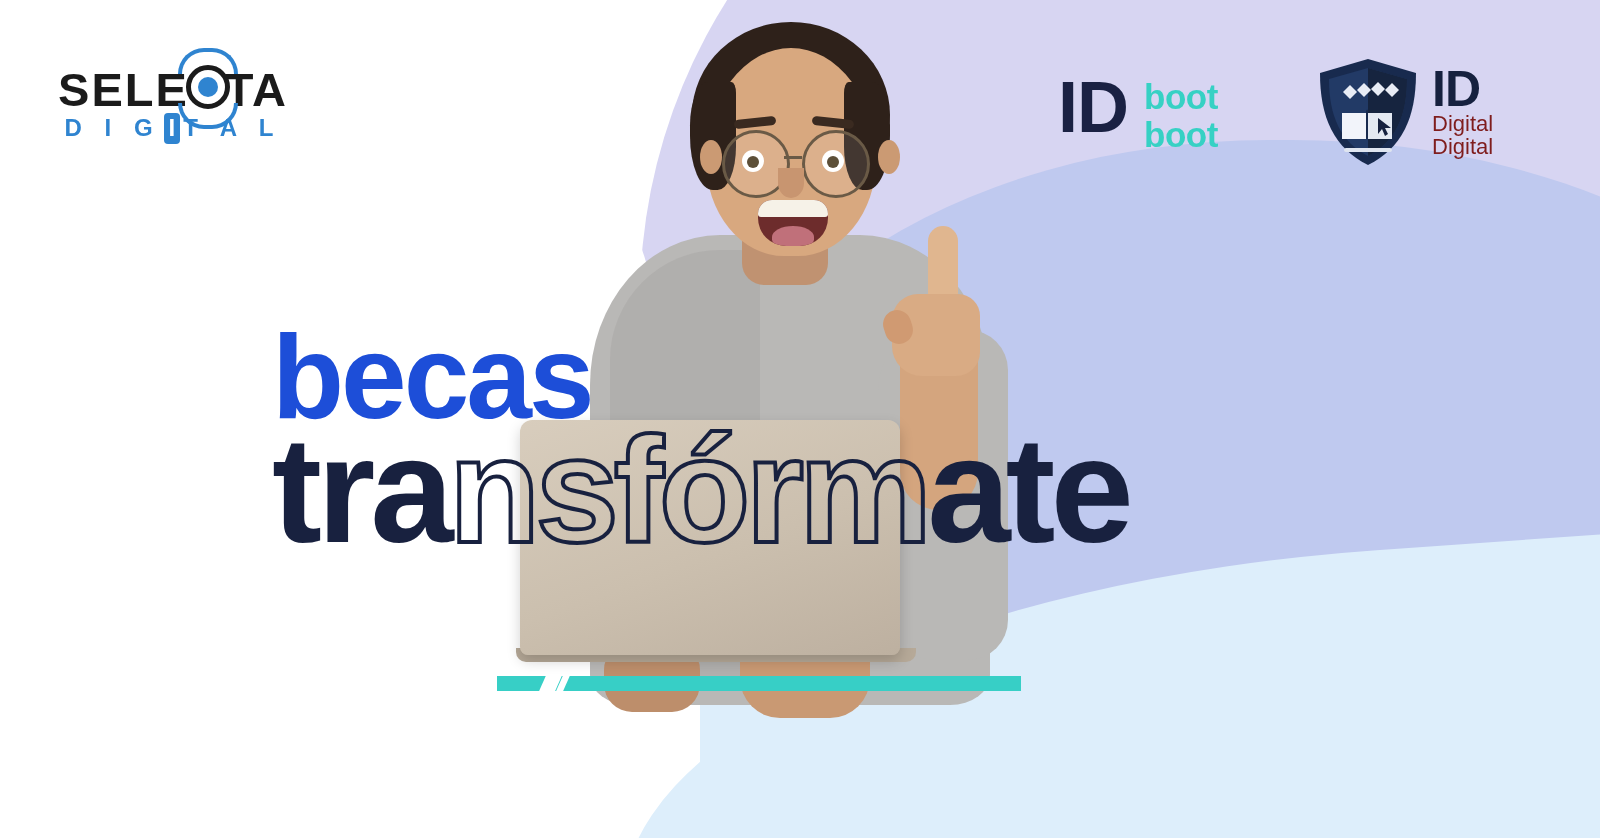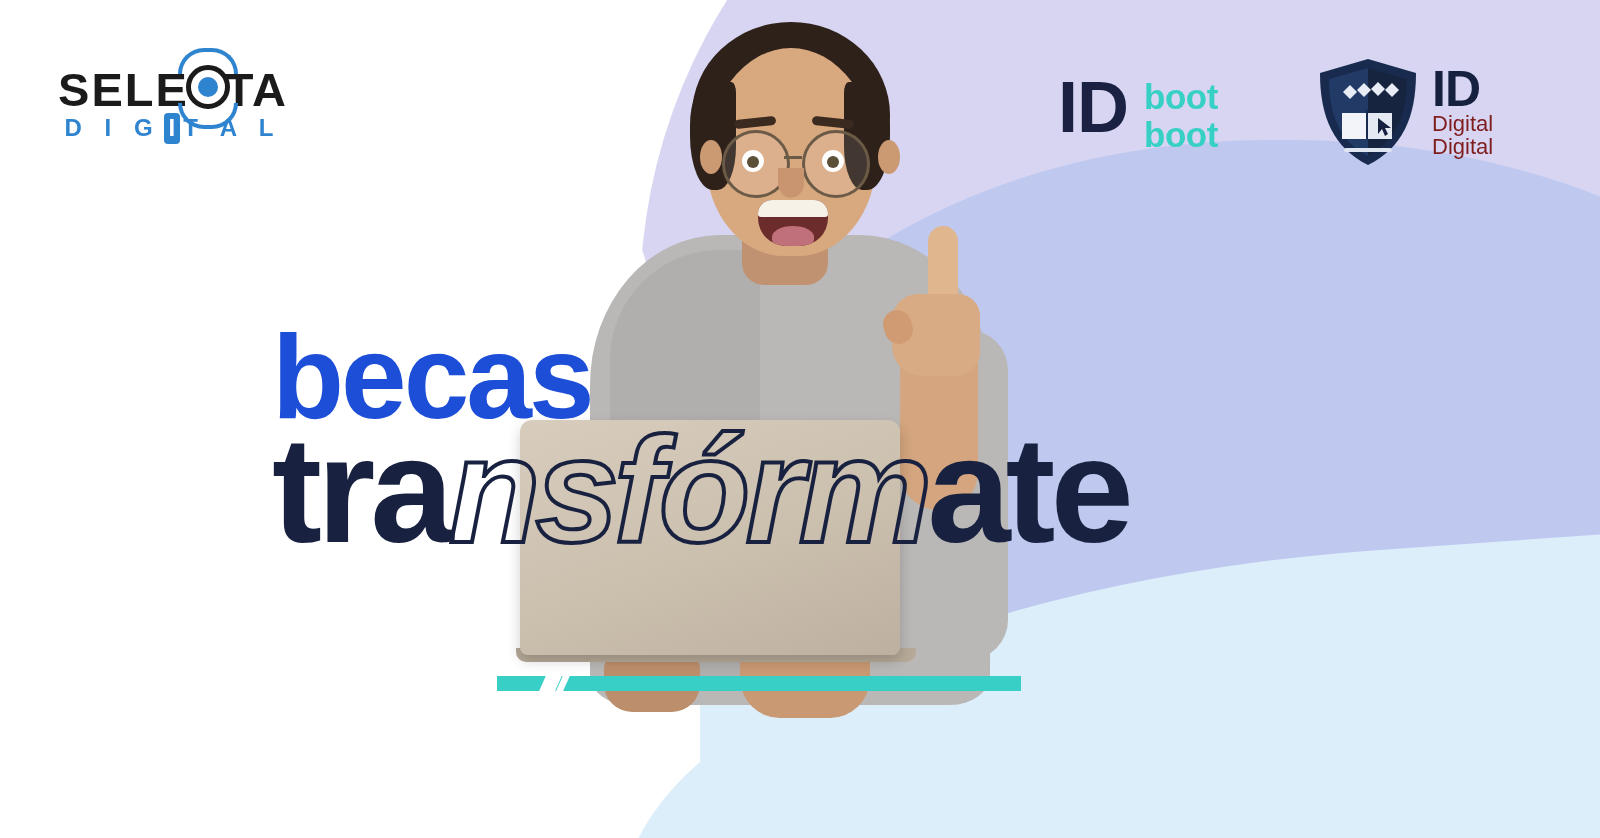--- a/index.html
+++ b/index.html
@@ -492,21 +492,20 @@
     line-height: .86;
     letter-spacing: -5px;
     white-space: nowrap;
     margin-top: -4px;
   }
   .seg-solid {
     color: #18213f;
   }
   .seg-outline {
     color: transparent;
-    font-style: italic;
     -webkit-text-stroke: 4px #18213f;
   }
 
   
   .teal-bar {
     position: absolute;
     left: 497px;
     top: 676px;
     width: 524px;
     height: 15px;

